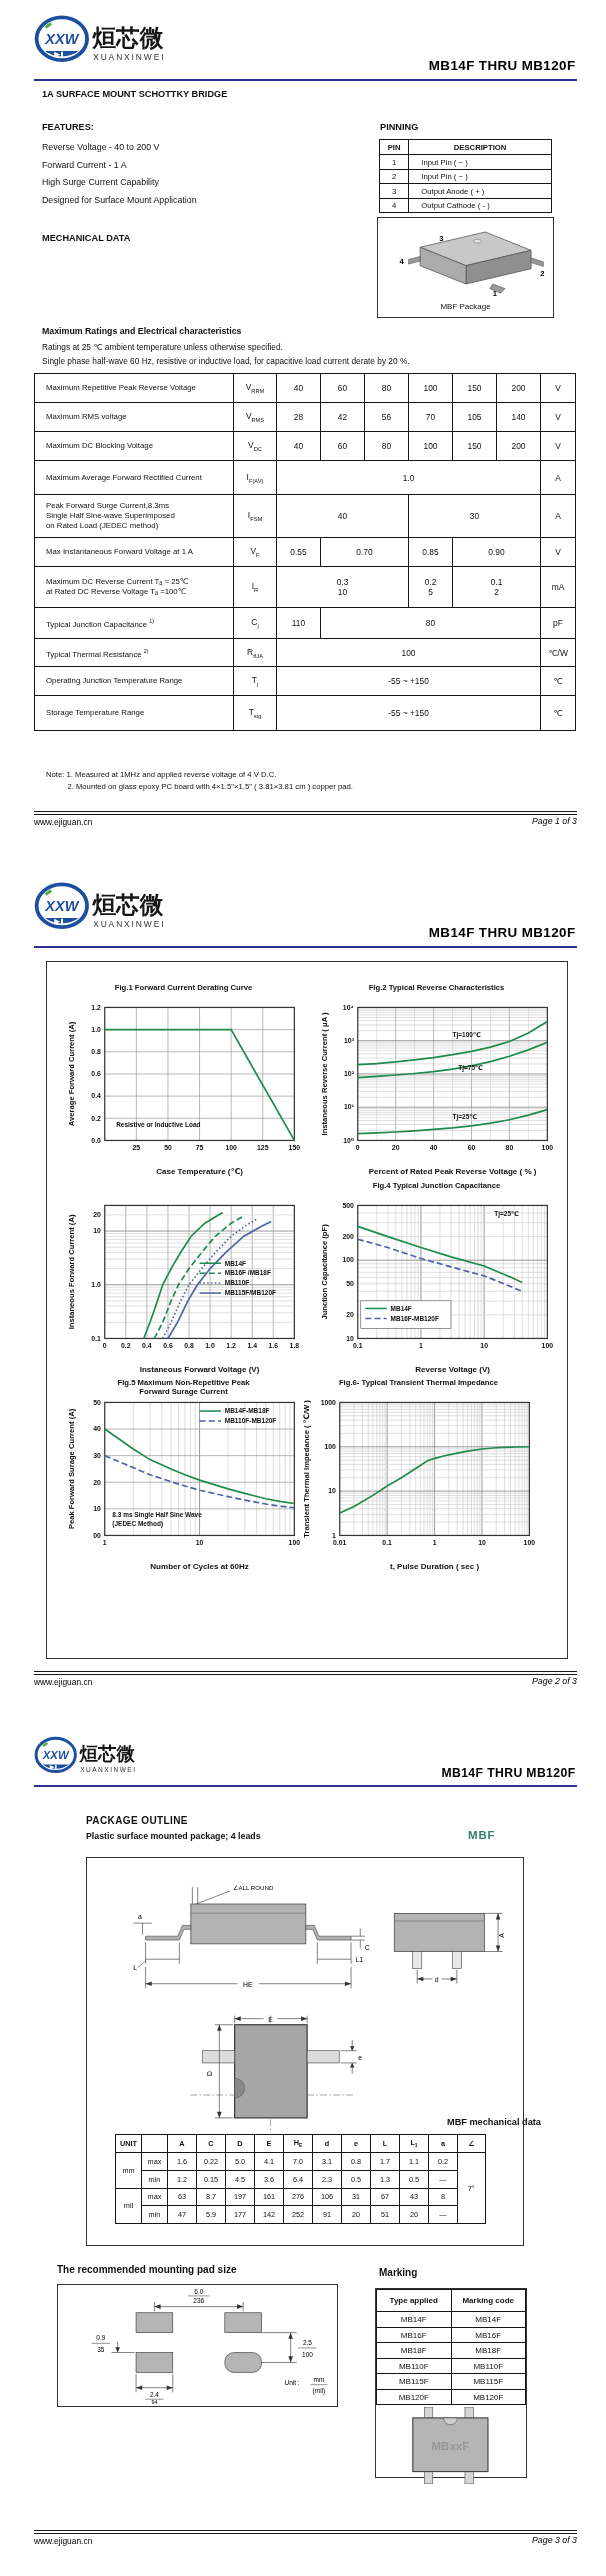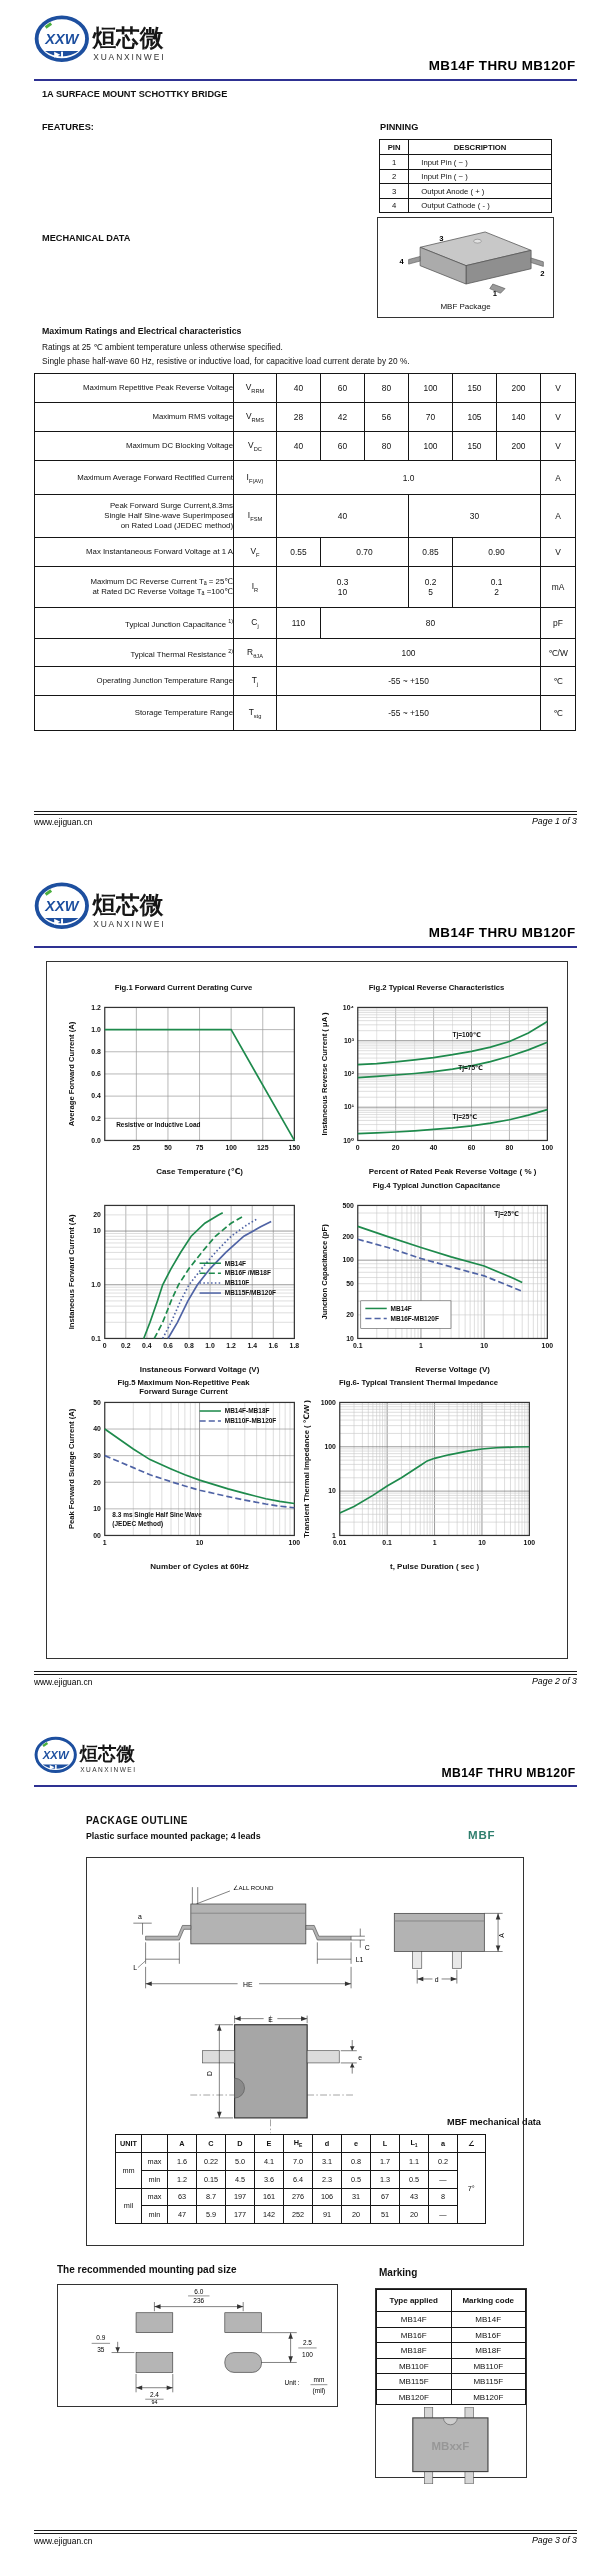--- a/index.html
+++ b/index.html
@@ -24,21 +24,21 @@
   .mech-item{font-size:8.8px;height:14.5px}
   .small-note{font-size:7.7px;height:11.5px}
   
   table.grid{border-collapse:collapse;table-layout:fixed;background:#fff}
   table.grid td,table.grid th{border:0.8px solid #151515;padding:0;vertical-align:middle}
   #pinning-table{font-size:7.7px;border:1.5px solid #151515}
   #pinning-table th{font-size:7.7px;font-weight:bold}
   #pinning-table td.desc{text-align:left;padding-left:12.2px}
   #ratings-table{border:1.5px solid #151515;font-size:8.4px}
   #ratings-table th{font-size:8px}
-  #ratings-table td.param{text-align:right;padding-left:24px;font-size:7.8px;line-height:10px}
+  #ratings-table td.param{text-align:left;padding-left:11px;font-size:7.8px;line-height:10px}
   #ratings-table td.ctr{text-align:center}
   #ratings-table sub{font-size:5.7px}
   #ratings-table sup{font-size:5.4px}
   #mech-table{border:1.1px solid #151515;font-size:7.3px}
   #mech-table th{font-size:7.3px}
   #mech-table td{text-align:center}
   #mech-table sub{font-size:5px}
   #marking-table{font-size:8px;width:100%}
   #marking-table th{font-size:8px;height:21.4px}
   #marking-table td{text-align:center;height:14.5px}
@@ -63,20 +63,26 @@
       <rect x="35" y="52" width="2.5" height="8" fill="#fff"></rect>
       <text x="76" y="44" font-size="31" font-weight="bold" fill="#161616">烜芯微</text>
       <text x="77" y="63" font-size="11" letter-spacing="2.5" fill="#333">XUANXINWEI</text>
     </svg>
     <div class="doc-title">MB14F  THRU  MB120F</div>
   </div>
 
   <div class="abs b" style="left:42px;top:89px;font-size:9.2px">1A SURFACE MOUNT SCHOTTKY BRIDGE</div>
 
   <div class="abs sec-title" style="left:42px;top:122px">FEATURES:</div>
+  <div class="abs" style="left:42px;top:142px" id="features-list">
+      <div class="line-item">Reverse Voltage - 40 to 200 V</div>
+      <div class="line-item">Forward Current - 1 A</div>
+      <div class="line-item">High Surge Current Capability</div>
+      <div class="line-item">Designed for Surface Mount Application</div>
+    </div>
 
   <div class="abs sec-title" style="left:380px;top:122px">PINNING</div>
   <table class="grid abs" id="pinning-table" style="left:379px;top:139px;width:173px">
       <colgroup>
         <col style="width: 29px;">
         <col style="width: 142px;">
       </colgroup>
       <tbody>
         <tr style="height: 15.3px;">
           <th>PIN</th>
@@ -221,20 +227,24 @@
         </tr>
         <tr style="height: 35px;">
           <td class="param">Storage Temperature Range</td>
           <td class="ctr">T<sub>stg</sub></td>
           <td class="ctr" colspan="6">-55 ~ +150</td>
           <td class="ctr">℃</td>
         </tr>
       </tbody>
     </table>
 
+  <div class="abs" style="left:46px;top:770px" id="notes-list">
+      <div class="small-note">Note:  1. Measured at 1MHz and applied reverse voltage of 4 V D.C.</div>
+      <div class="small-note" style="padding-left: 21.4px;">2. Mounted on glass epoxy PC board with 4×1.5"×1.5" ( 3.81×3.81 cm ) copper pad.</div>
+    </div>
 
   <div class="pfoot" style="top:811px">
     <div class="frule"></div>
     <div class="fsite">www.ejiguan.cn</div>
     <div class="fpage">Page 1 of 3</div>
   </div>
 
   <div class="hdr" style="top:879px">
     <svg class="logo" width="184" height="55" viewBox="0 0 240 72">
       <ellipse cx="36" cy="35" rx="33" ry="28" fill="#fff" stroke="#1d4f9f" stroke-width="5"></ellipse>

